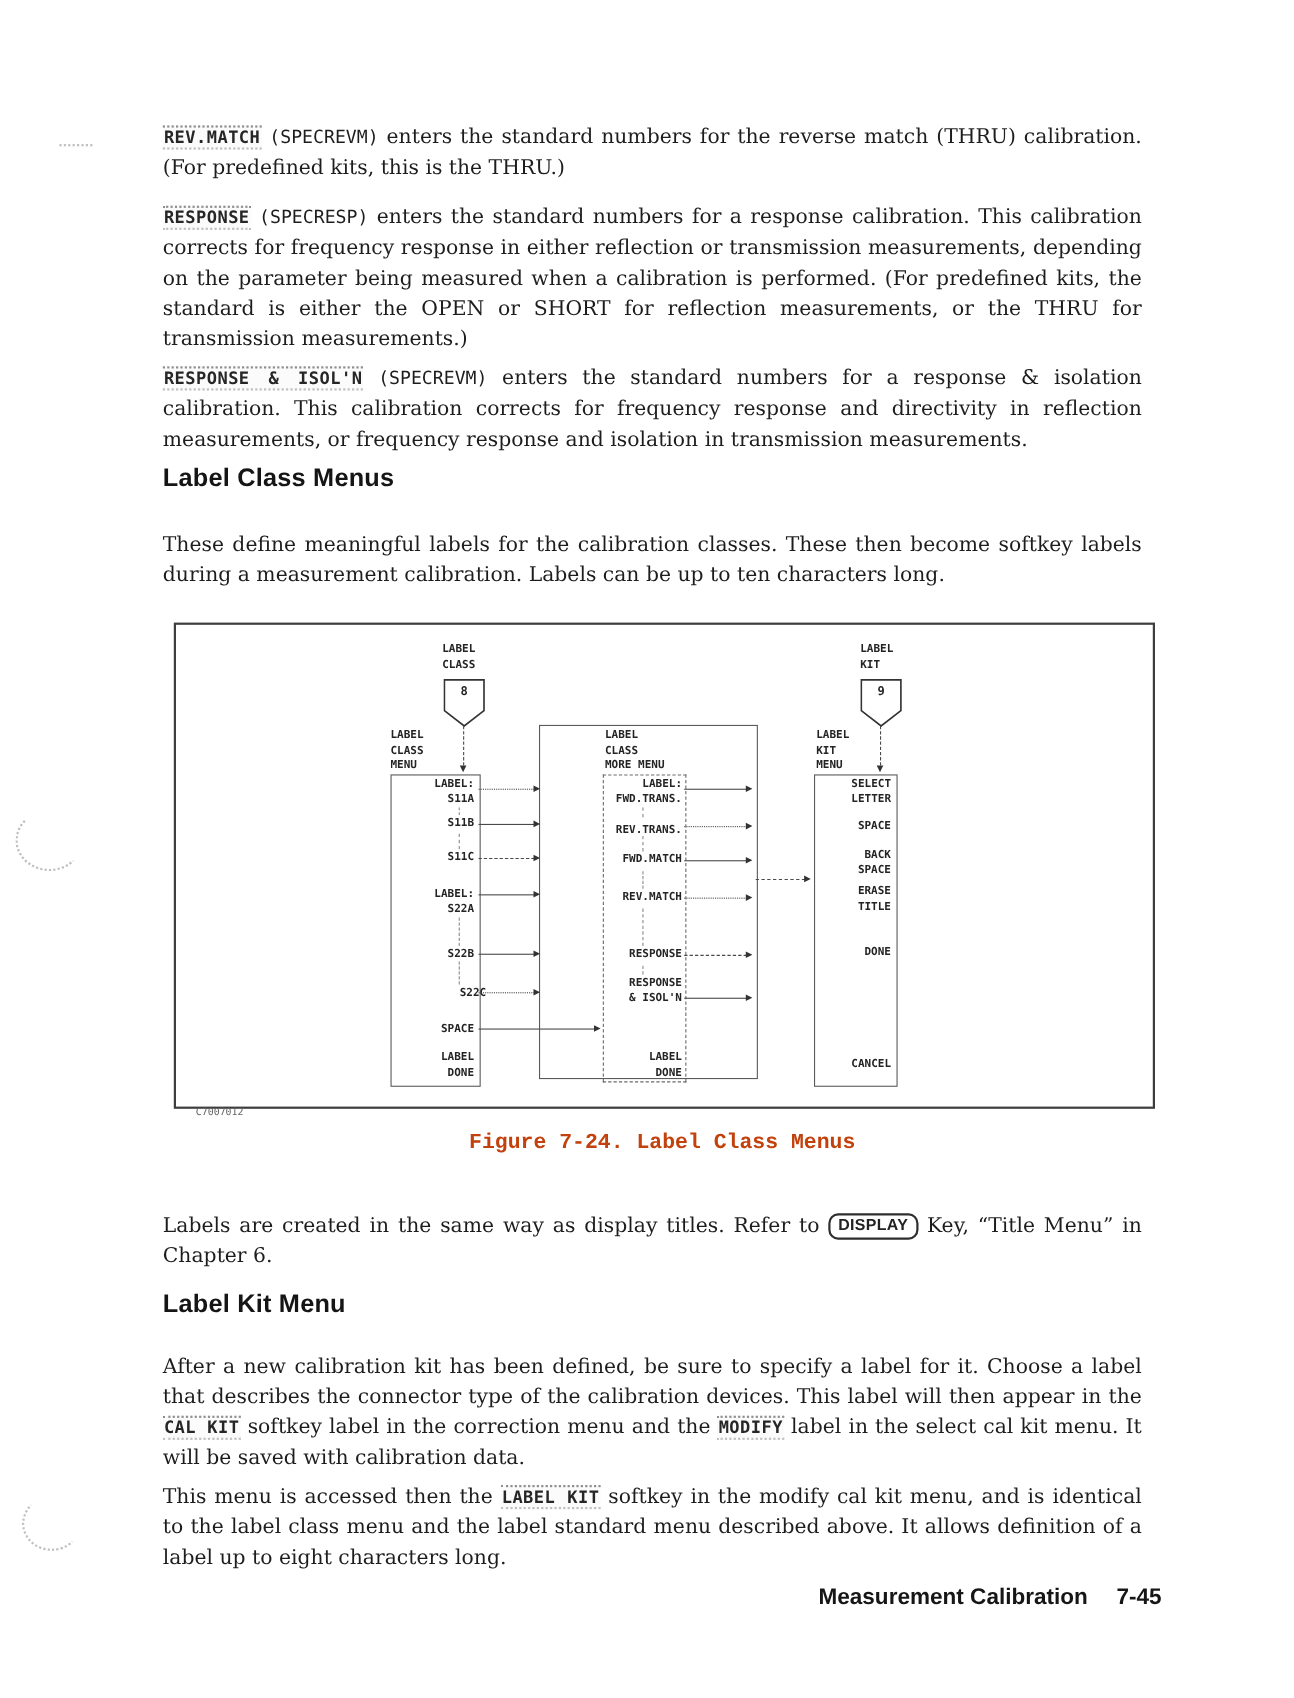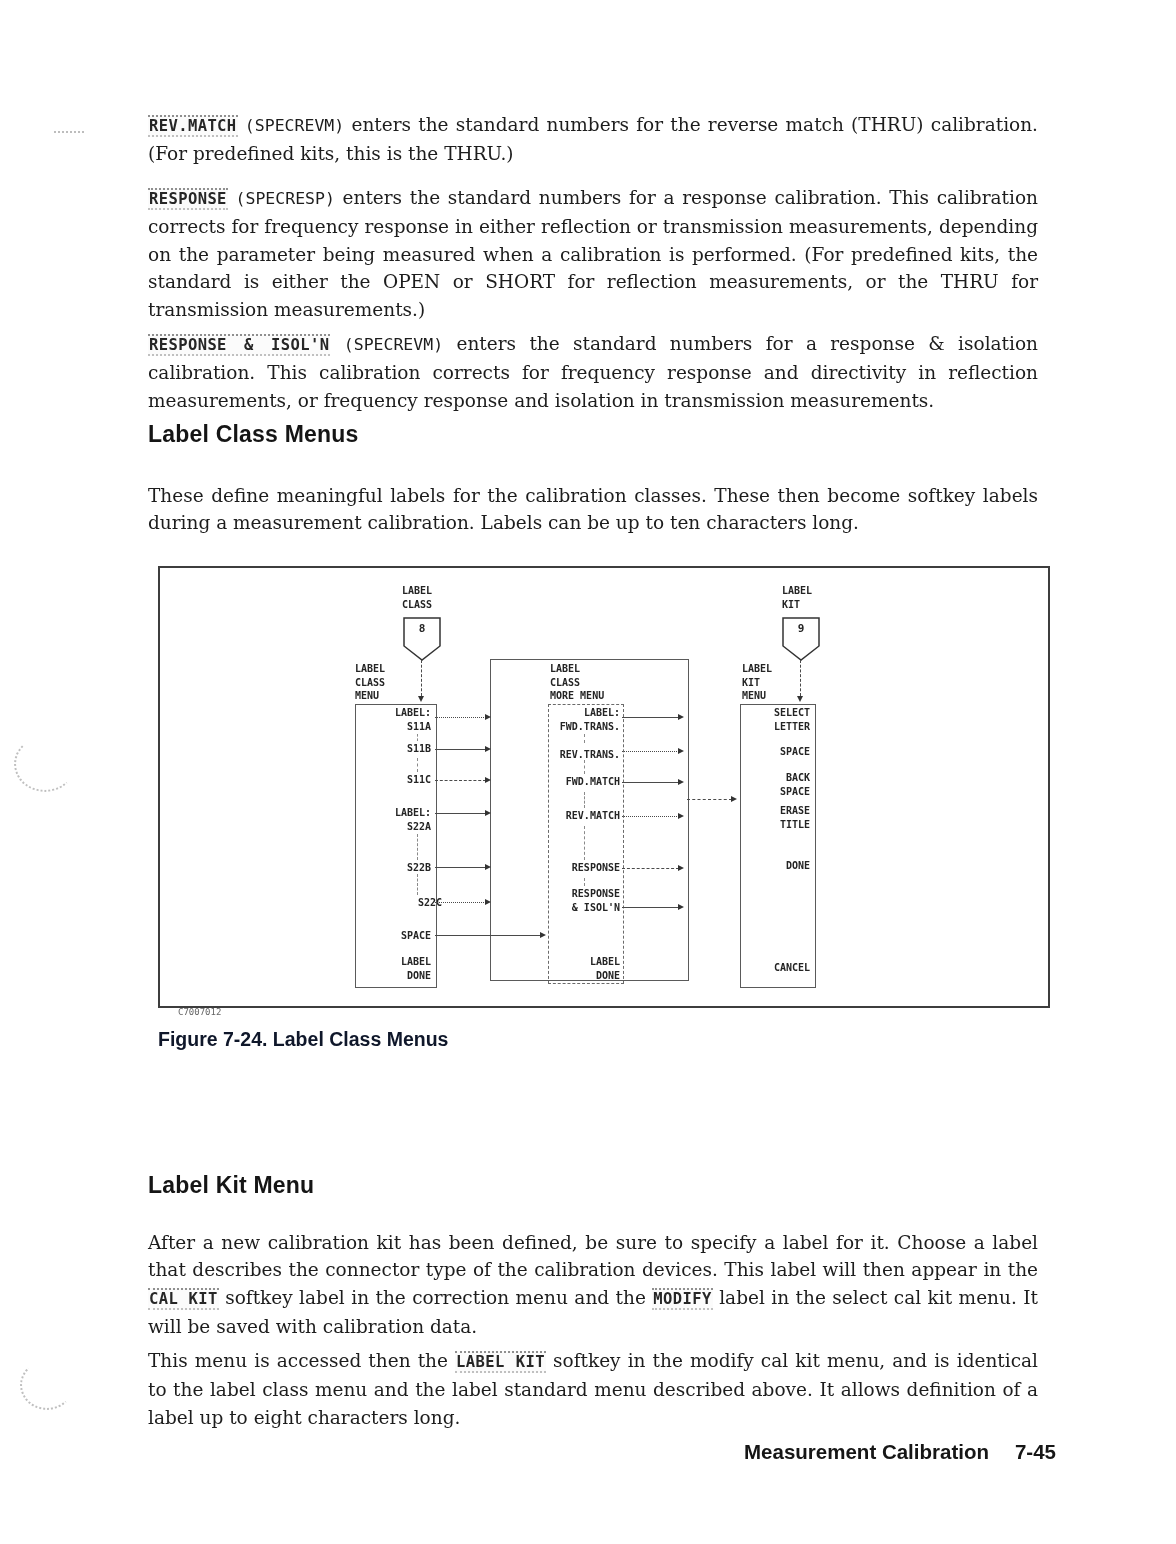--- a/index.html
+++ b/index.html
@@ -39,23 +39,23 @@
   .sl-dash { border-left-style:dashed; }
   .conn { width:0; border-left:1px dashed #8a8a8a; }
   .ar-r { width:0; height:0; border-top:3.5px solid transparent;
           border-bottom:3.5px solid transparent; border-left:6px solid #333; }
   .ar-d { width:0; height:0; border-left:3.5px solid transparent;
           border-right:3.5px solid transparent; border-top:6px solid #333; }
   .pennant-num { width:38px; text-align:center; font-size:11px; font-weight:bold; }
 
   .figcode { position:absolute; left:150px; top:1007px; width:120px;
              font-family:"DejaVu Sans Mono", monospace; font-size:9px; color:#666;margin-left:28px; }
-  .caption { position:absolute; left:158px; top:1028px; width:888px; 
-             font-family:Liberation Sans, sans-serif; font-weight:bold;
-             font-size:19.5px; color:#0f172a; }
+  .caption { position:absolute; left:158px; top:1028px; width:888px; text-align:center;
+             font-family:Liberation Mono, monospace; font-weight:bold;
+             font-size:19.5px; color:#c2410c; }
 
   .footer { position:absolute; left:148px; top:1440px; width:908px; text-align:right;
             font-family:"Liberation Sans", sans-serif; font-weight:bold;
             font-size:20.5px; color:#161616; }
   .footer .pageno { margin-left:26px; }
 
   
   .art-dots { position:absolute; left:54px; top:131px; width:30px; height:0;
               border-top:2px dotted #9b9b9b; opacity:.65; }
   .art-arc1 { position:absolute; left:14px; top:736px; width:58px; height:52px;
@@ -191,20 +191,21 @@
     <div class="hl" style="left:462px;top:339px;width:57px"></div>
     <div class="ar-r" style="left:518px;top:336px"></div>
 
     <div class="hl st-dash" style="left:527px;top:231px;width:45px"></div>
     <div class="ar-r" style="left:571px;top:228px"></div>
   </div>
 
   <div class="figcode">C7007012</div>
   <div class="caption">Figure 7-24. Label Class Menus</div>
 
+  <p class="para" style="top:1082px"><span>Labels are created in the same way as display titles. Refer to </span><span class="keycap">DISPLAY</span><span> Key, “Title Menu” in Chapter 6.</span></p>
 
   <div class="heading" style="top:1172px">Label Kit Menu</div>
 
   <p class="para" style="top:1210px"><span>After a new calibration kit has been defined, be sure to specify a label for it. Choose a label that describes the connector type of the calibration devices. This label will then appear in the </span><span class="softkey">CAL KIT</span><span> softkey label in the correction menu and the </span><span class="softkey">MODIFY</span><span> label in the select cal kit menu. It will be saved with calibration data.</span></p>
 
   <p class="para" style="top:1328px"><span>This menu is accessed then the </span><span class="softkey">LABEL KIT</span><span> softkey in the modify cal kit menu, and is identical to the label class menu and the label standard menu described above. It allows definition of a label up to eight characters long.</span></p>
 
   <div class="footer"><span>Measurement Calibration</span><span class="pageno">7-45</span></div>
 
 </div>

